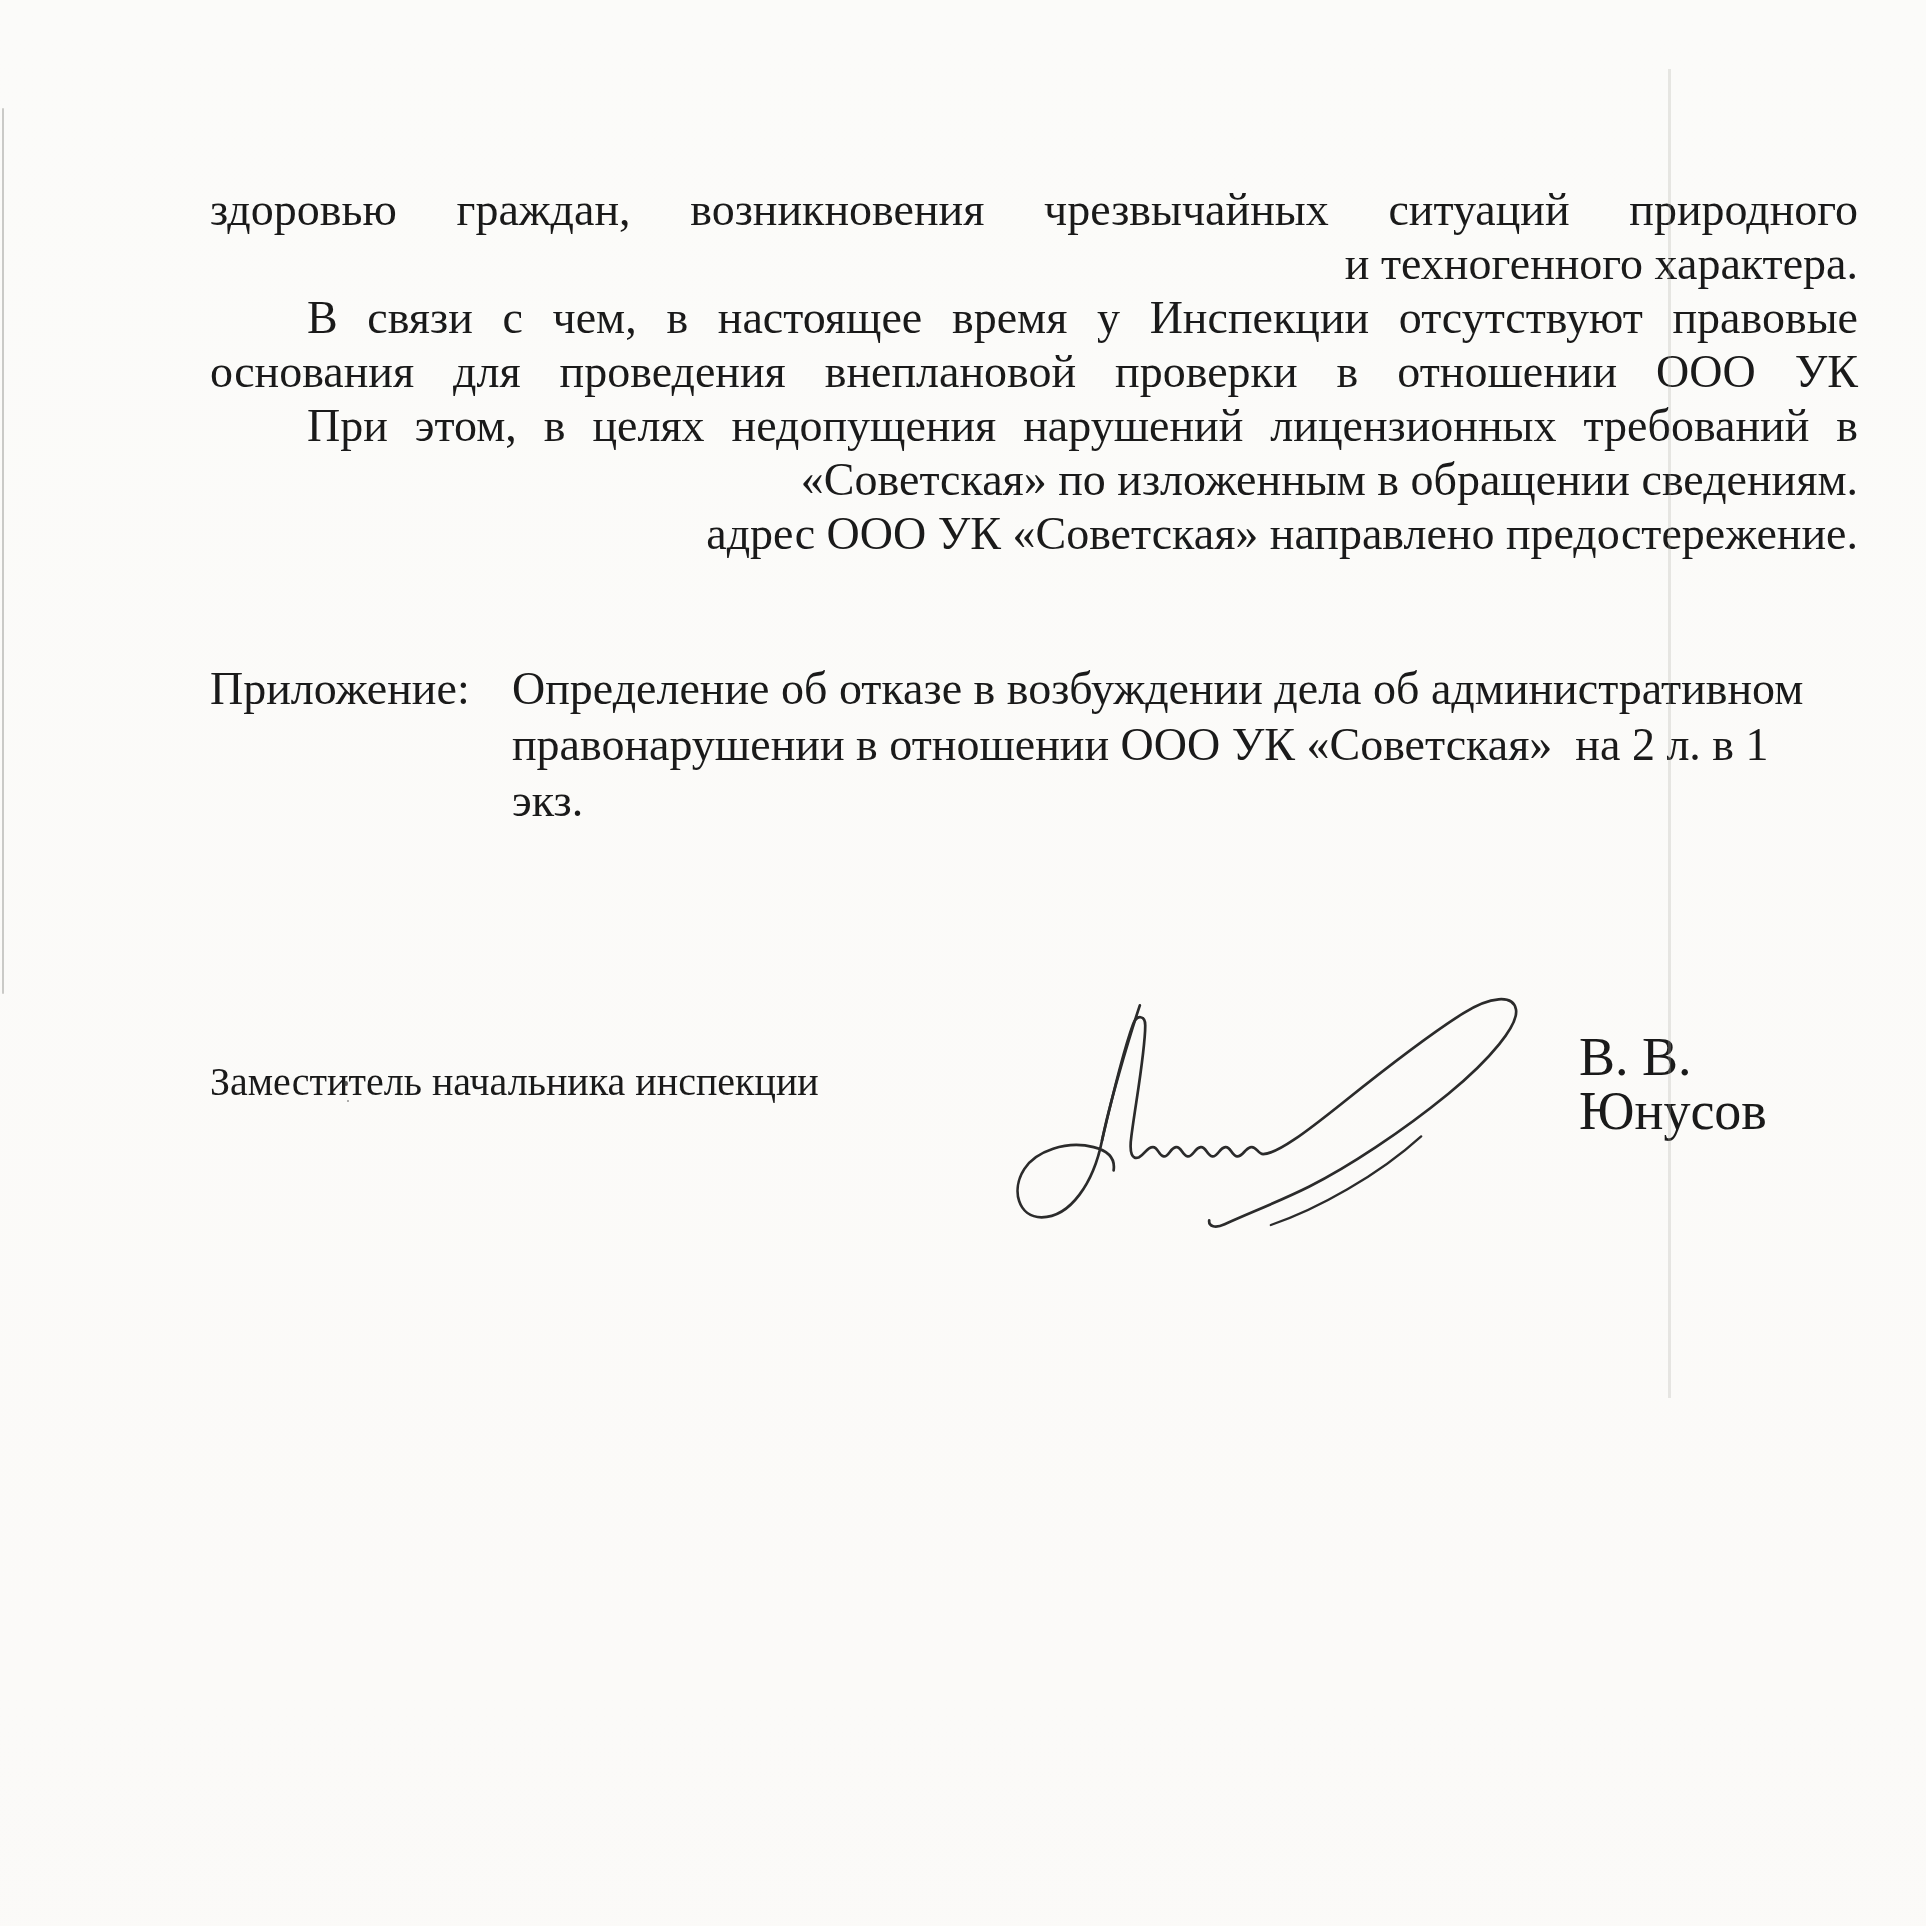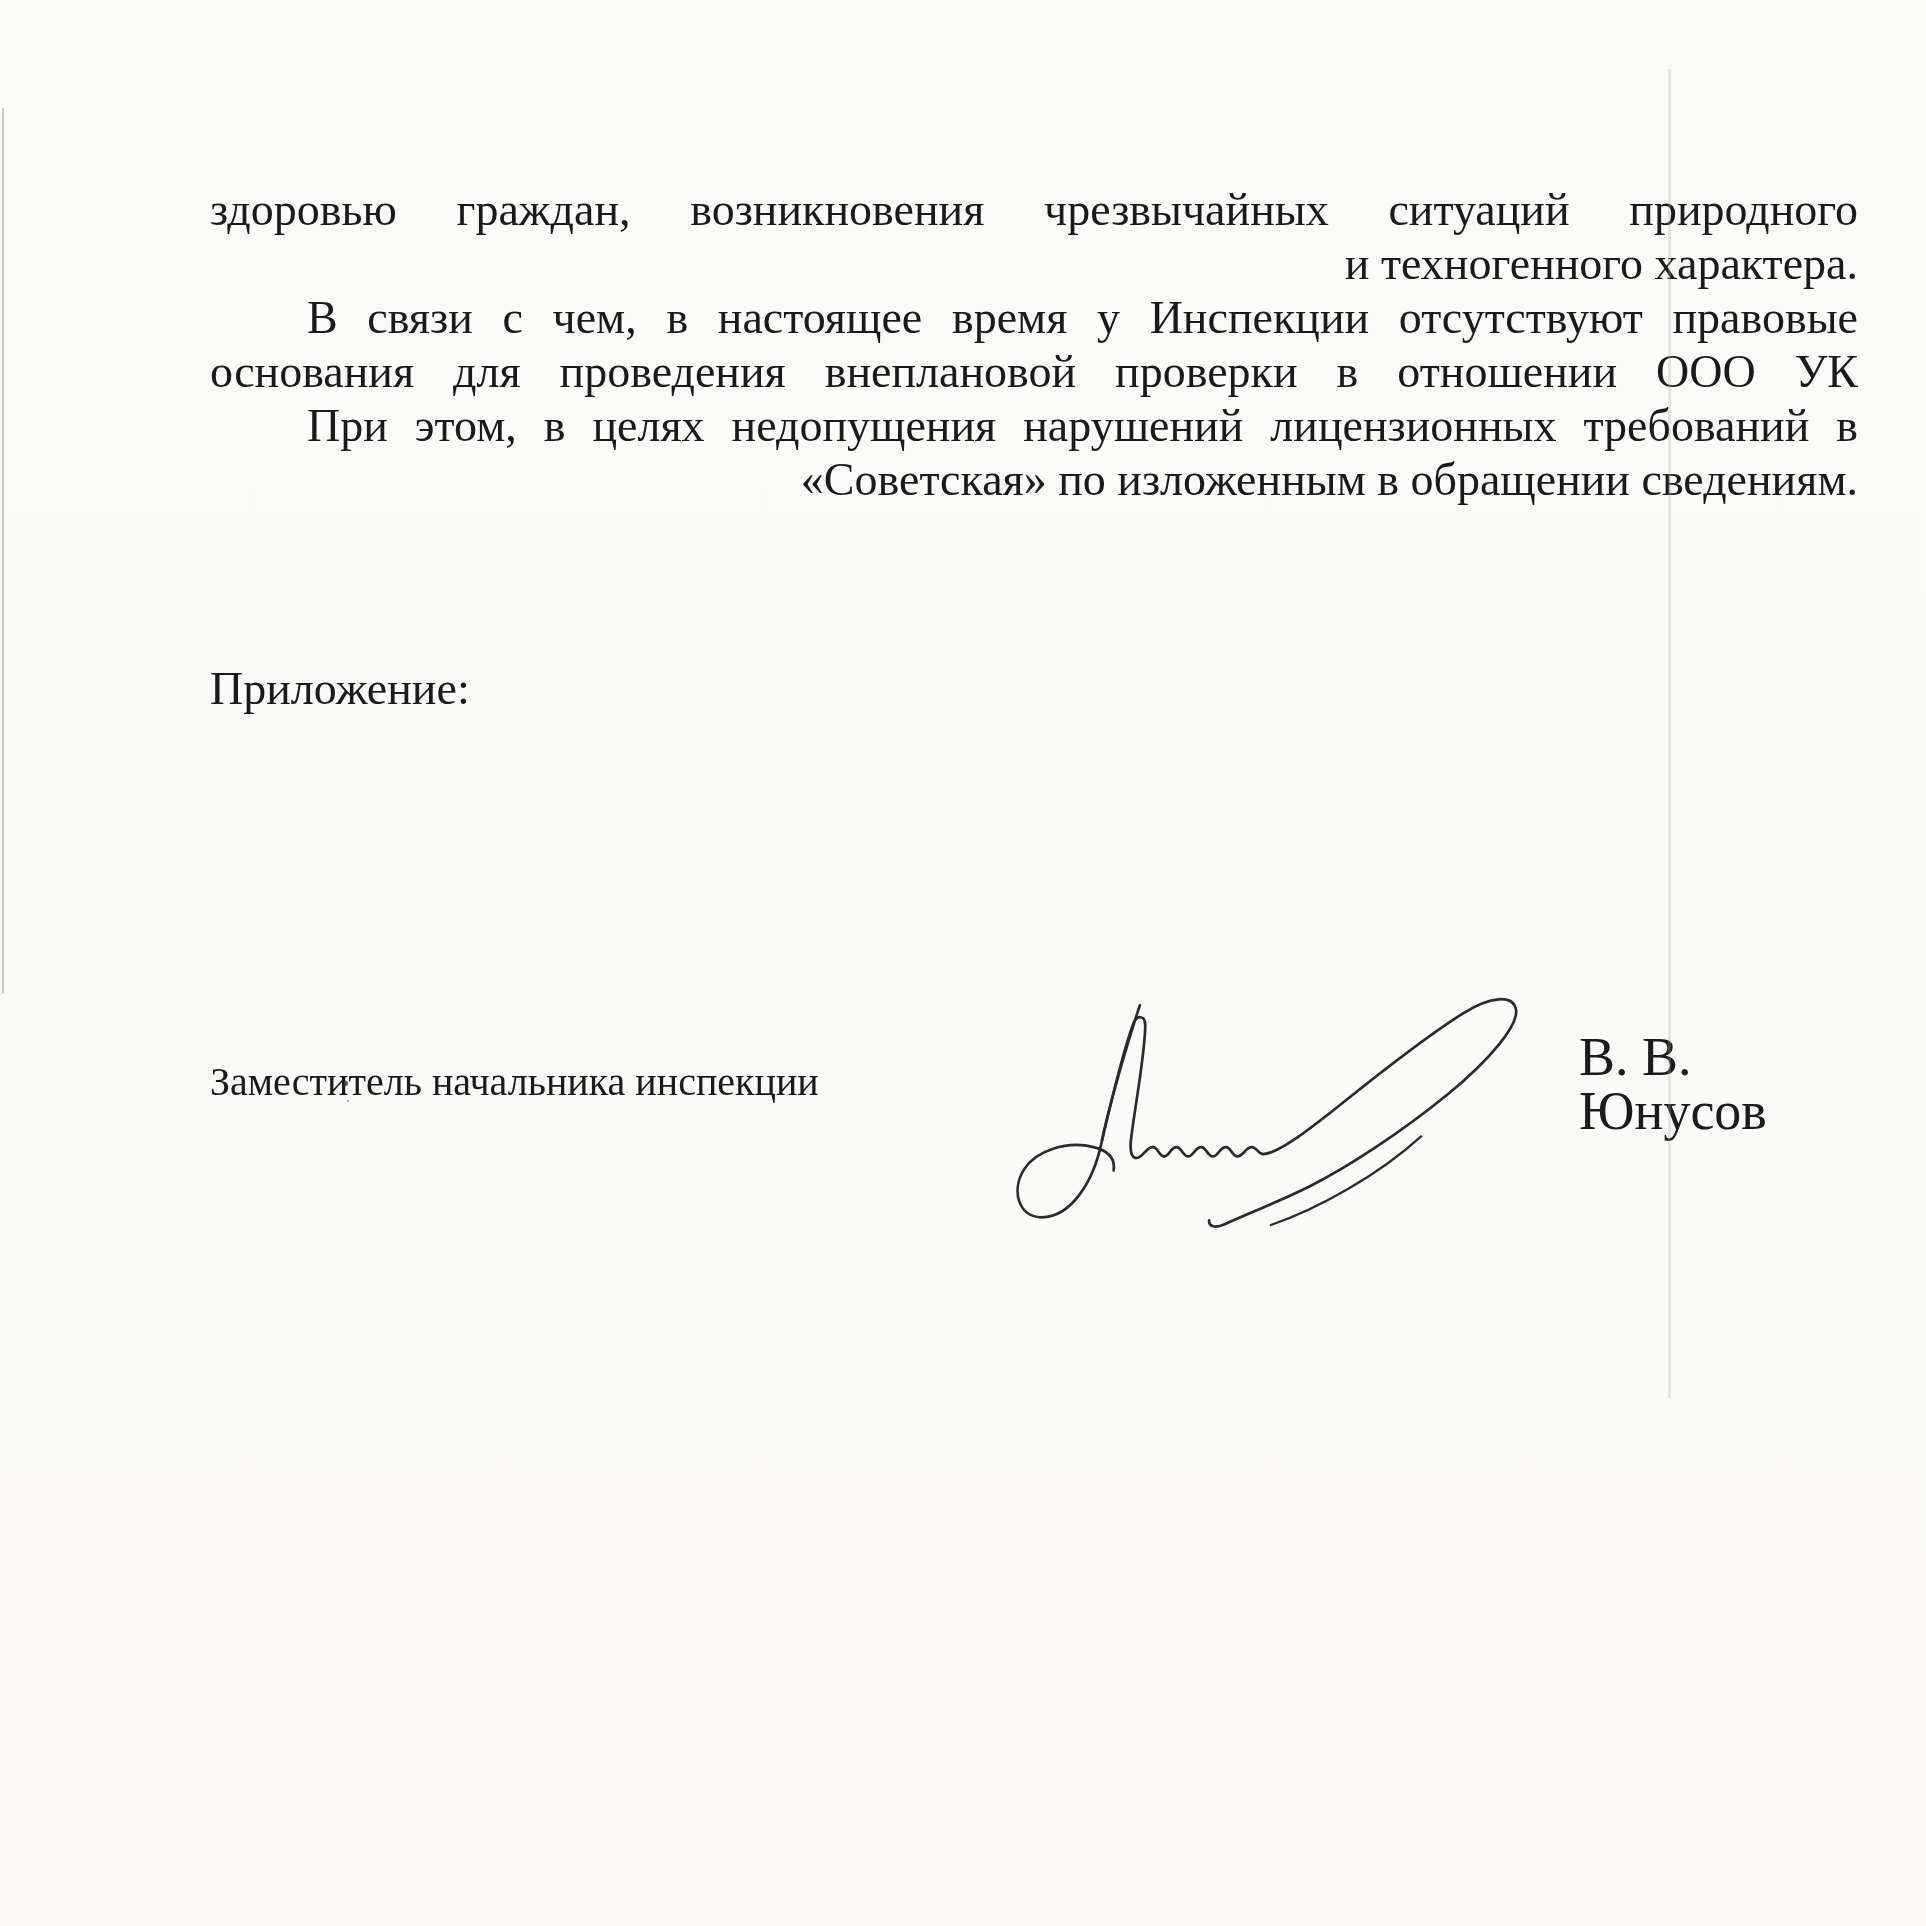--- a/index.html
+++ b/index.html
@@ -79,23 +79,29 @@
 
 <div class="page">
 
   <div class="body-text">
     <div class="line j">здоровью    граждан,    возникновения    чрезвычайных    ситуаций    природного</div>
     <div class="line l">и техногенного характера.</div>
     <div class="line j ind">В  связи  с  чем,  в  настоящее  время  у  Инспекции  отсутствуют  правовые</div>
     <div class="line j">основания  для  проведения  внеплановой  проверки  в  отношении  ООО  УК</div>
     <div class="line j ind">При  этом,  в  целях  недопущения  нарушений  лицензионных  требований  в</div>
     <div class="line l">«Советская» по изложенным в обращении сведениям.</div>
+    <div class="line l">адрес ООО УК «Советская» направлено предостережение.</div>
   </div>
 
   <div class="att-label">Приложение:</div>
+  <div class="att-text">
+    <div class="att-line">Определение об отказе в возбуждении дела об административном</div>
+    <div class="att-line">правонарушении в отношении ООО УК «Советская»  на 2 л. в 1</div>
+    <div class="att-line">экз.</div>
+  </div>
 
   <div class="sign-title">Заместитель начальника инспекции</div>
 
   <svg class="sig-main" viewBox="0 0 1500 700" xmlns="http://www.w3.org/2000/svg">
     <path class="sig-stroke" stroke-width="7" d="M 420 120 C 390 210 340 380 322 470 C 300 580 240 670 165 670 C 105 670 85 600 120 545 C 150 498 230 470 300 488 C 340 498 356 520 352 548"></path>
     <path class="sig-stroke" stroke-width="7" d="M 322 470 C 350 350 380 230 402 170 C 412 142 434 146 434 172 C 434 240 408 380 398 460 C 392 504 400 522 418 514 C 434 506 438 488 454 488 C 468 488 468 510 482 512 C 496 514 498 490 514 488 C 528 486 530 510 544 512 C 558 514 562 490 578 488 C 592 486 594 510 608 512 C 622 514 626 490 642 488 C 656 486 658 510 672 512 C 686 514 692 492 708 488 C 722 484 726 506 740 506 C 776 506 850 450 950 370 C 1060 282 1180 190 1260 140 C 1330 96 1388 92 1396 130 C 1404 170 1330 260 1220 350 C 1100 448 960 540 860 590 C 780 630 700 660 640 688 C 616 699 598 694 600 678"></path>
     <path class="sig-stroke" stroke-width="6" d="M 1150 460 C 1040 560 880 650 760 690"></path>
   </svg>
 
   <div class="sign-name">В. В. Юнусов</div>

